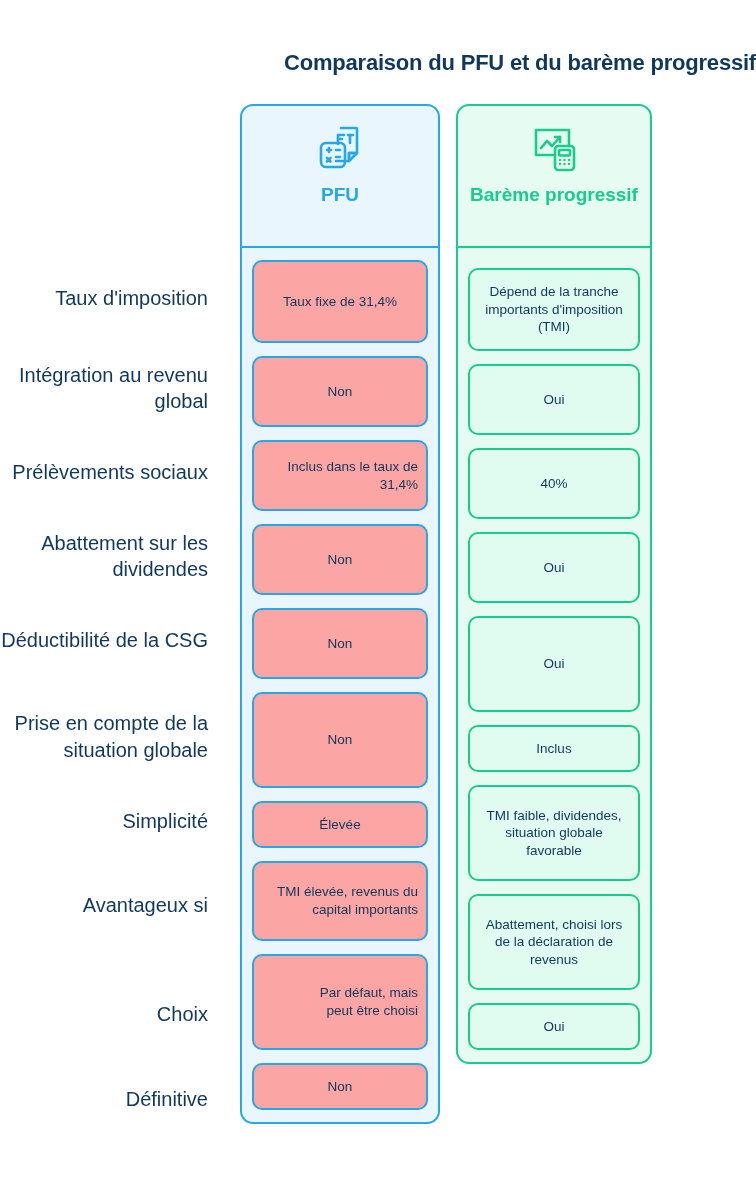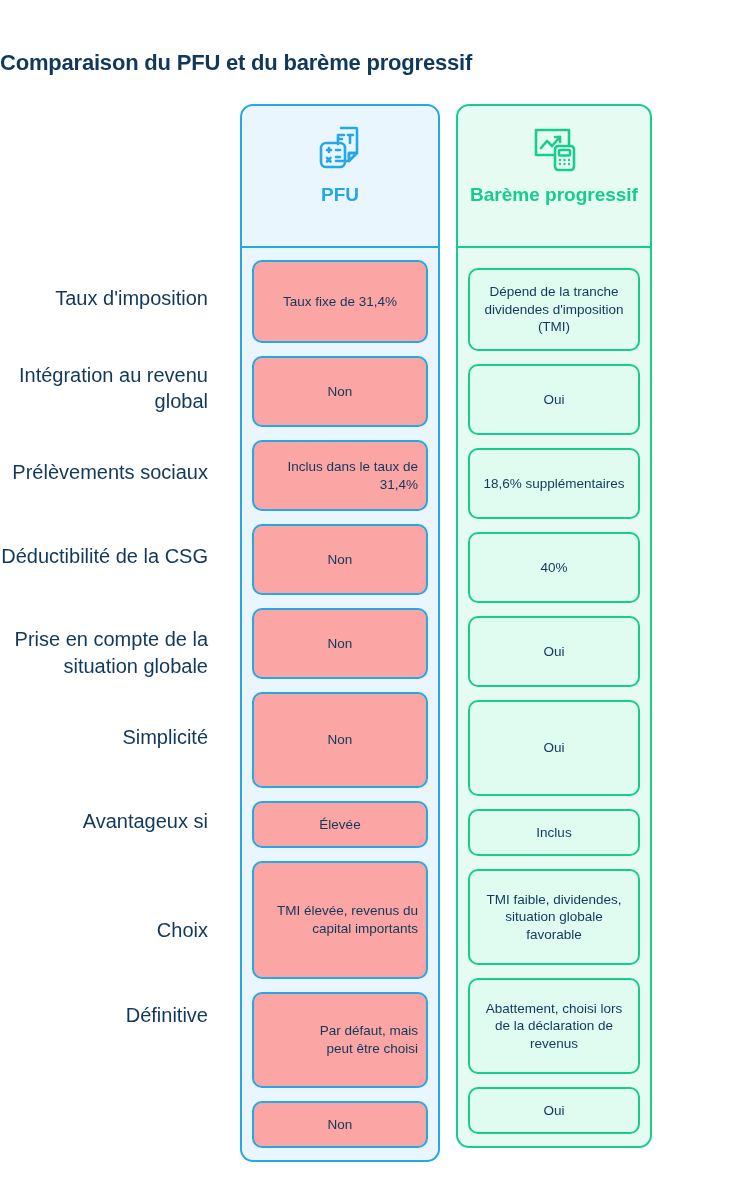--- a/index.html
+++ b/index.html
@@ -22,21 +22,21 @@
     position: relative;
     box-sizing: border-box;
   }
 
   
   .title {
     position: absolute;
     top: 50px;
     left: 0;
     width: 756px;
-    text-align: left;
+    text-align: right;
     font-size: 22px;
     font-weight: bold;
     letter-spacing: -0.2px;
     color: #10385c;
   }
 
   
   .table {
     position: absolute;
     top: 104px;
@@ -156,20 +156,21 @@
 
   <div class="title">Comparaison du PFU et du barème progressif</div>
 
   <div class="table">
 
     <div class="labels">
       <div class="label-spacer"></div>
     <div class="row-label" style="height: 96px;">Taux d'imposition</div>
         <div class="row-label" style="height: 84px;">Intégration au revenu global</div>
         <div class="row-label" style="height: 84px;">Prélèvements sociaux</div>
+        <div class="row-label" style="height: 84px;">Abattement sur les dividendes</div>
         <div class="row-label" style="height: 84px;">Déductibilité de la CSG</div>
         <div class="row-label" style="height: 109px;">Prise en compte de la situation globale</div>
         <div class="row-label" style="height: 60px;">Simplicité</div>
         <div class="row-label" style="height: 109px;">Avantageux si</div>
         <div class="row-label" style="height: 109px;">Choix</div>
         <div class="row-label" style="height: 60px;">Définitive</div>
       </div>
 
     <div class="col col-blue">
       <div class="col-head">
@@ -191,21 +192,21 @@
         <div class="col-title">PFU</div>
       </div>
       <div class="col-body">
           <div class="cell" style="height: 83px;">Taux fixe de 31,4%</div>
           <div class="cell" style="height: 71px;">Non</div>
           <div class="cell" style="height: 71px;">Inclus dans le taux de 31,4%</div>
           <div class="cell" style="height: 71px;">Non</div>
           <div class="cell" style="height: 71px;">Non</div>
           <div class="cell" style="height: 96px;">Non</div>
           <div class="cell" style="height: 47px;">Élevée</div>
-          <div class="cell" style="height: 118px;">TMI élevée, revenus du capital importants</div>
+          <div class="cell" style="height: 80px;">TMI élevée, revenus du capital importants</div>
           <div class="cell" style="height: 96px; padding-left: 44px;">Par défaut, mais peut être choisi</div>
           <div class="cell" style="height: 47px;">Non</div>
         </div>
     </div>
 
     <div class="col col-green">
       <div class="col-head">
         <div class="col-icon">
           <svg width="52" height="50" viewBox="0 0 52 50" fill="none" stroke="#16cc8e" stroke-width="2.6" stroke-linecap="round" stroke-linejoin="round">
             <path d="M8 6 h33 v16 M8 6 v25 h17"></path>
@@ -217,23 +218,22 @@
             <circle cx="36.5" cy="36" r="1.2" fill="#16cc8e" stroke="none"></circle>
             <circle cx="41" cy="36" r="1.2" fill="#16cc8e" stroke="none"></circle>
             <circle cx="32" cy="40" r="1.2" fill="#16cc8e" stroke="none"></circle>
             <circle cx="36.5" cy="40" r="1.2" fill="#16cc8e" stroke="none"></circle>
             <circle cx="41" cy="40" r="1.2" fill="#16cc8e" stroke="none"></circle>
           </svg>
         </div>
         <div class="col-title">Barème progressif</div>
       </div>
       <div class="col-body">
-          <div class="cell" style="height: 83px;">Dépend de la tranche dividendes d'imposition (TMI)</div>
+          <div class="cell" style="height: 83px;">Dépend de la tranche importants d'imposition (TMI)</div>
           <div class="cell" style="height: 71px;">Oui</div>
-          <div class="cell" style="height: 71px;">18,6% supplémentaires</div>
           <div class="cell" style="height: 71px;">40%</div>
           <div class="cell" style="height: 71px;">Oui</div>
           <div class="cell" style="height: 96px;">Oui</div>
           <div class="cell" style="height: 47px;">Inclus</div>
           <div class="cell" style="height: 96px;">TMI faible, dividendes, situation globale favorable</div>
           <div class="cell" style="height: 96px;">Abattement, choisi lors de la déclaration de revenus</div>
           <div class="cell" style="height: 47px;">Oui</div>
         </div>
     </div>
 

